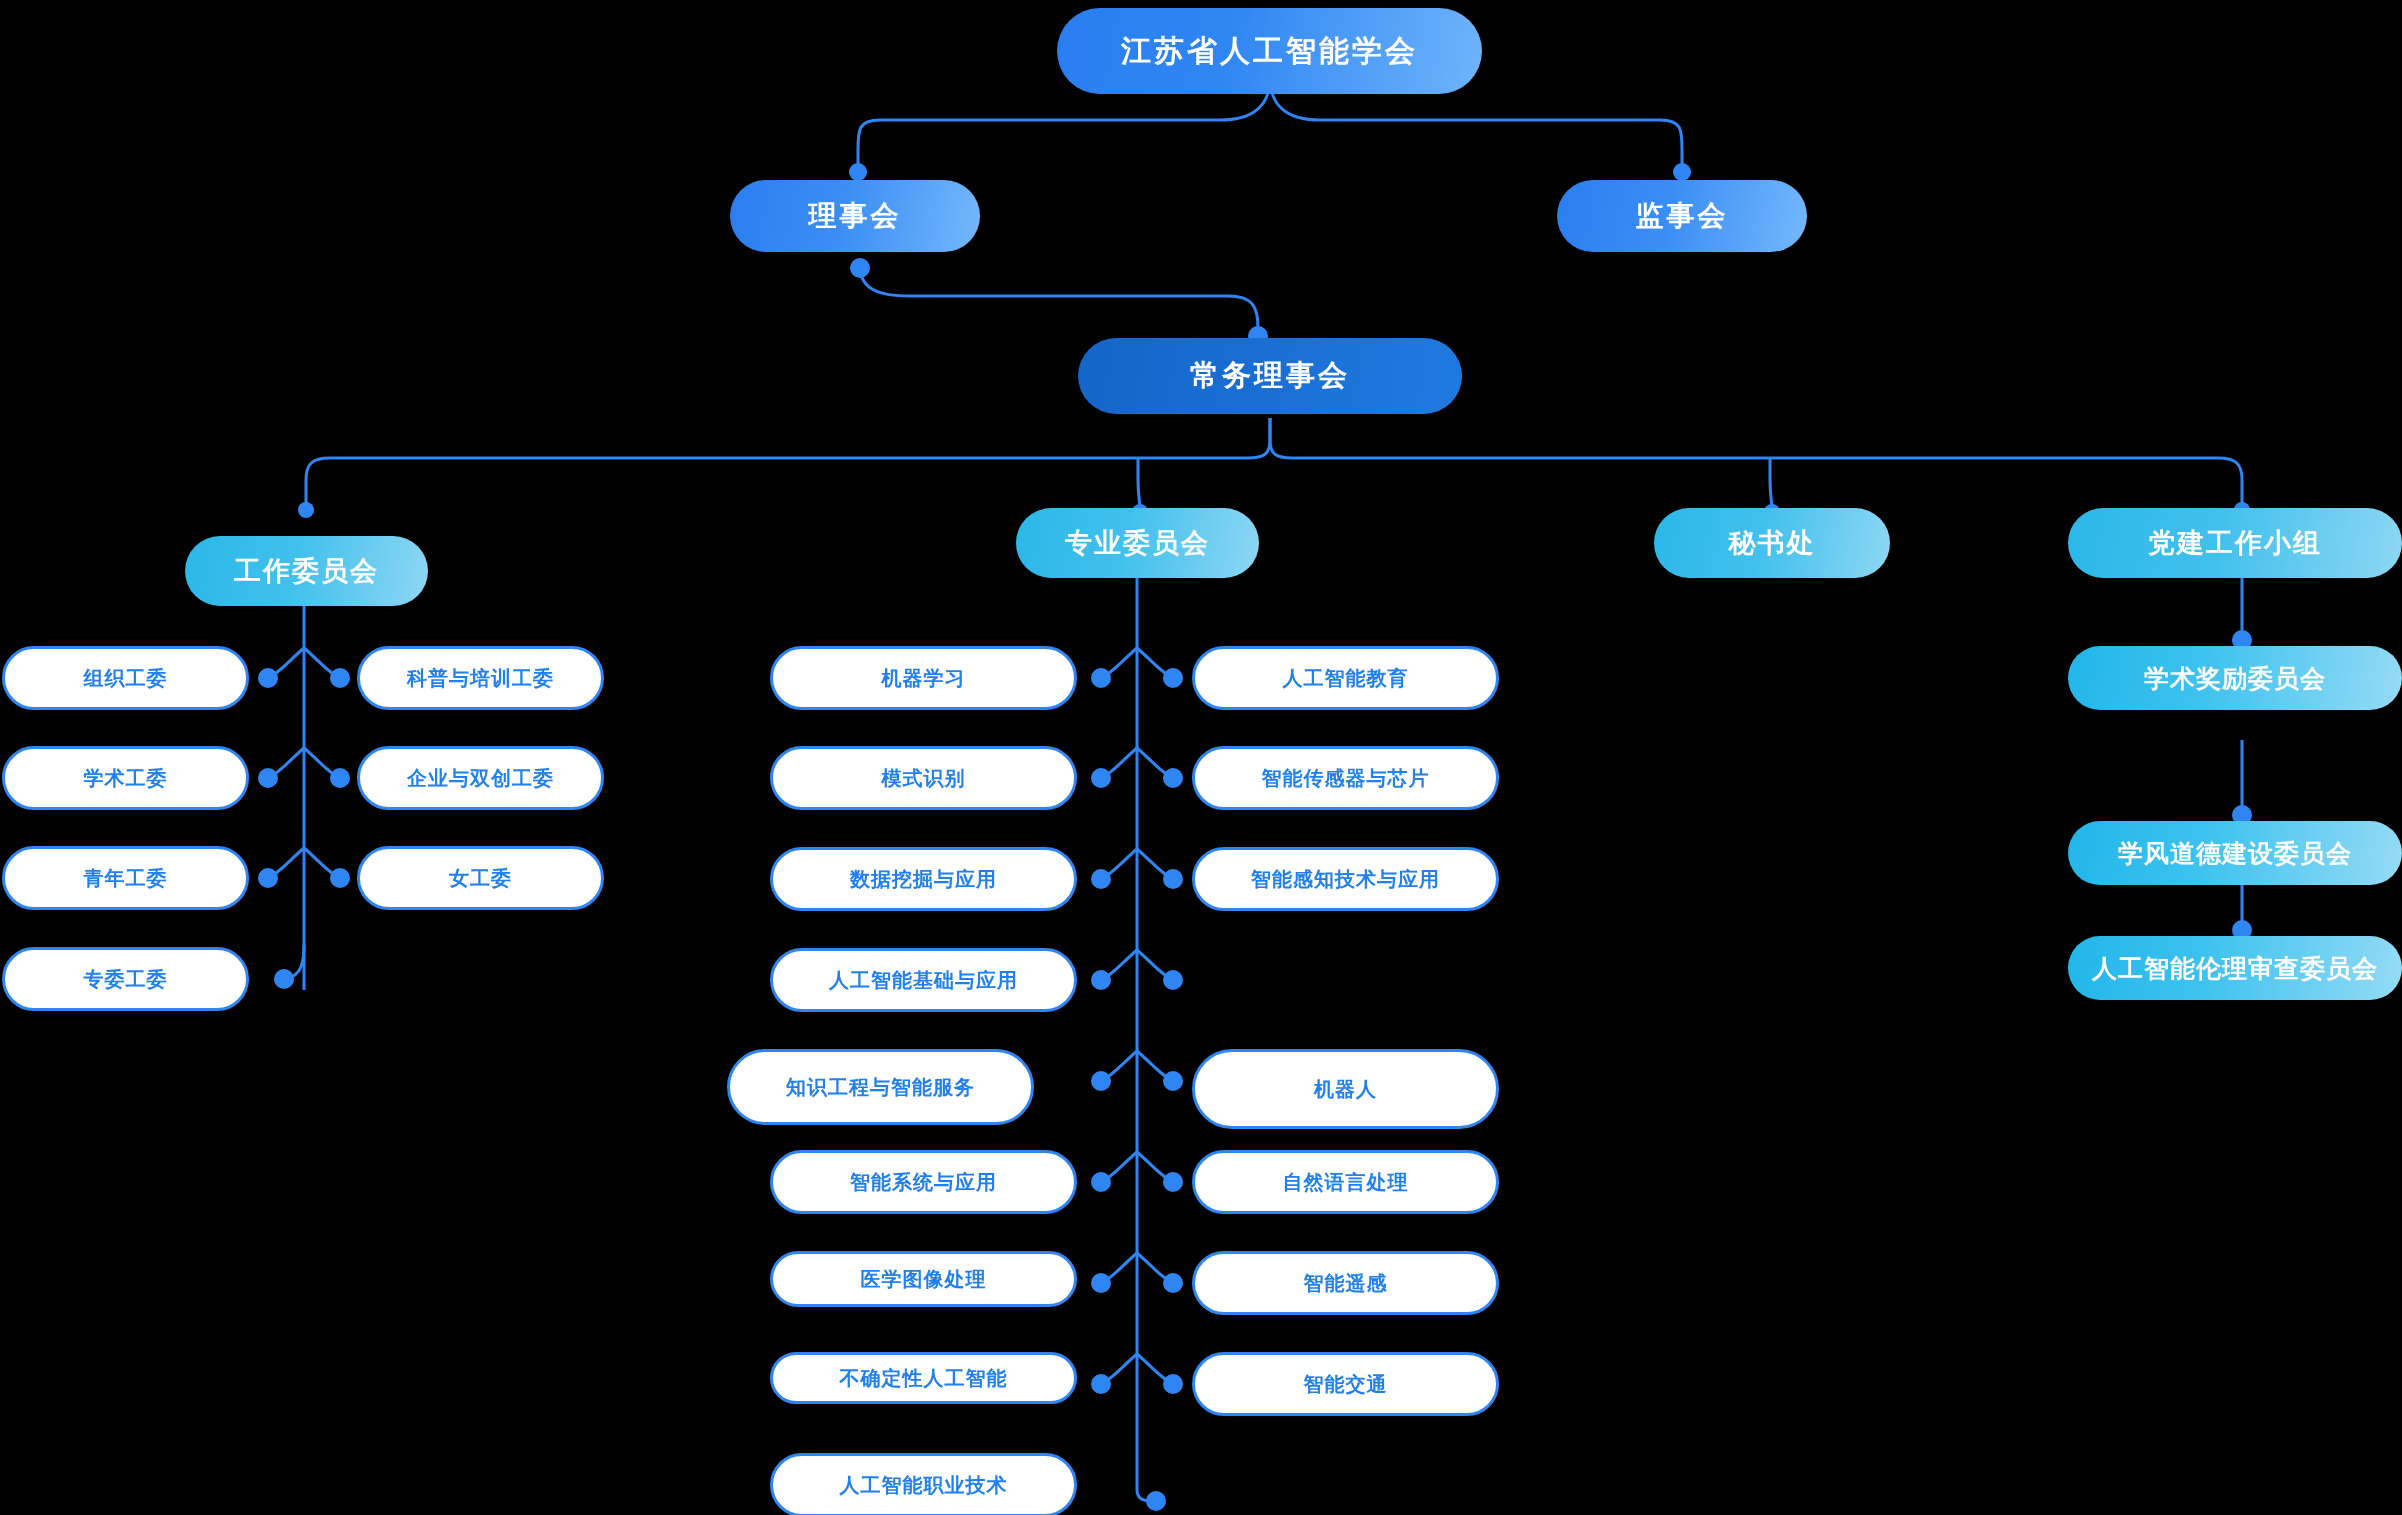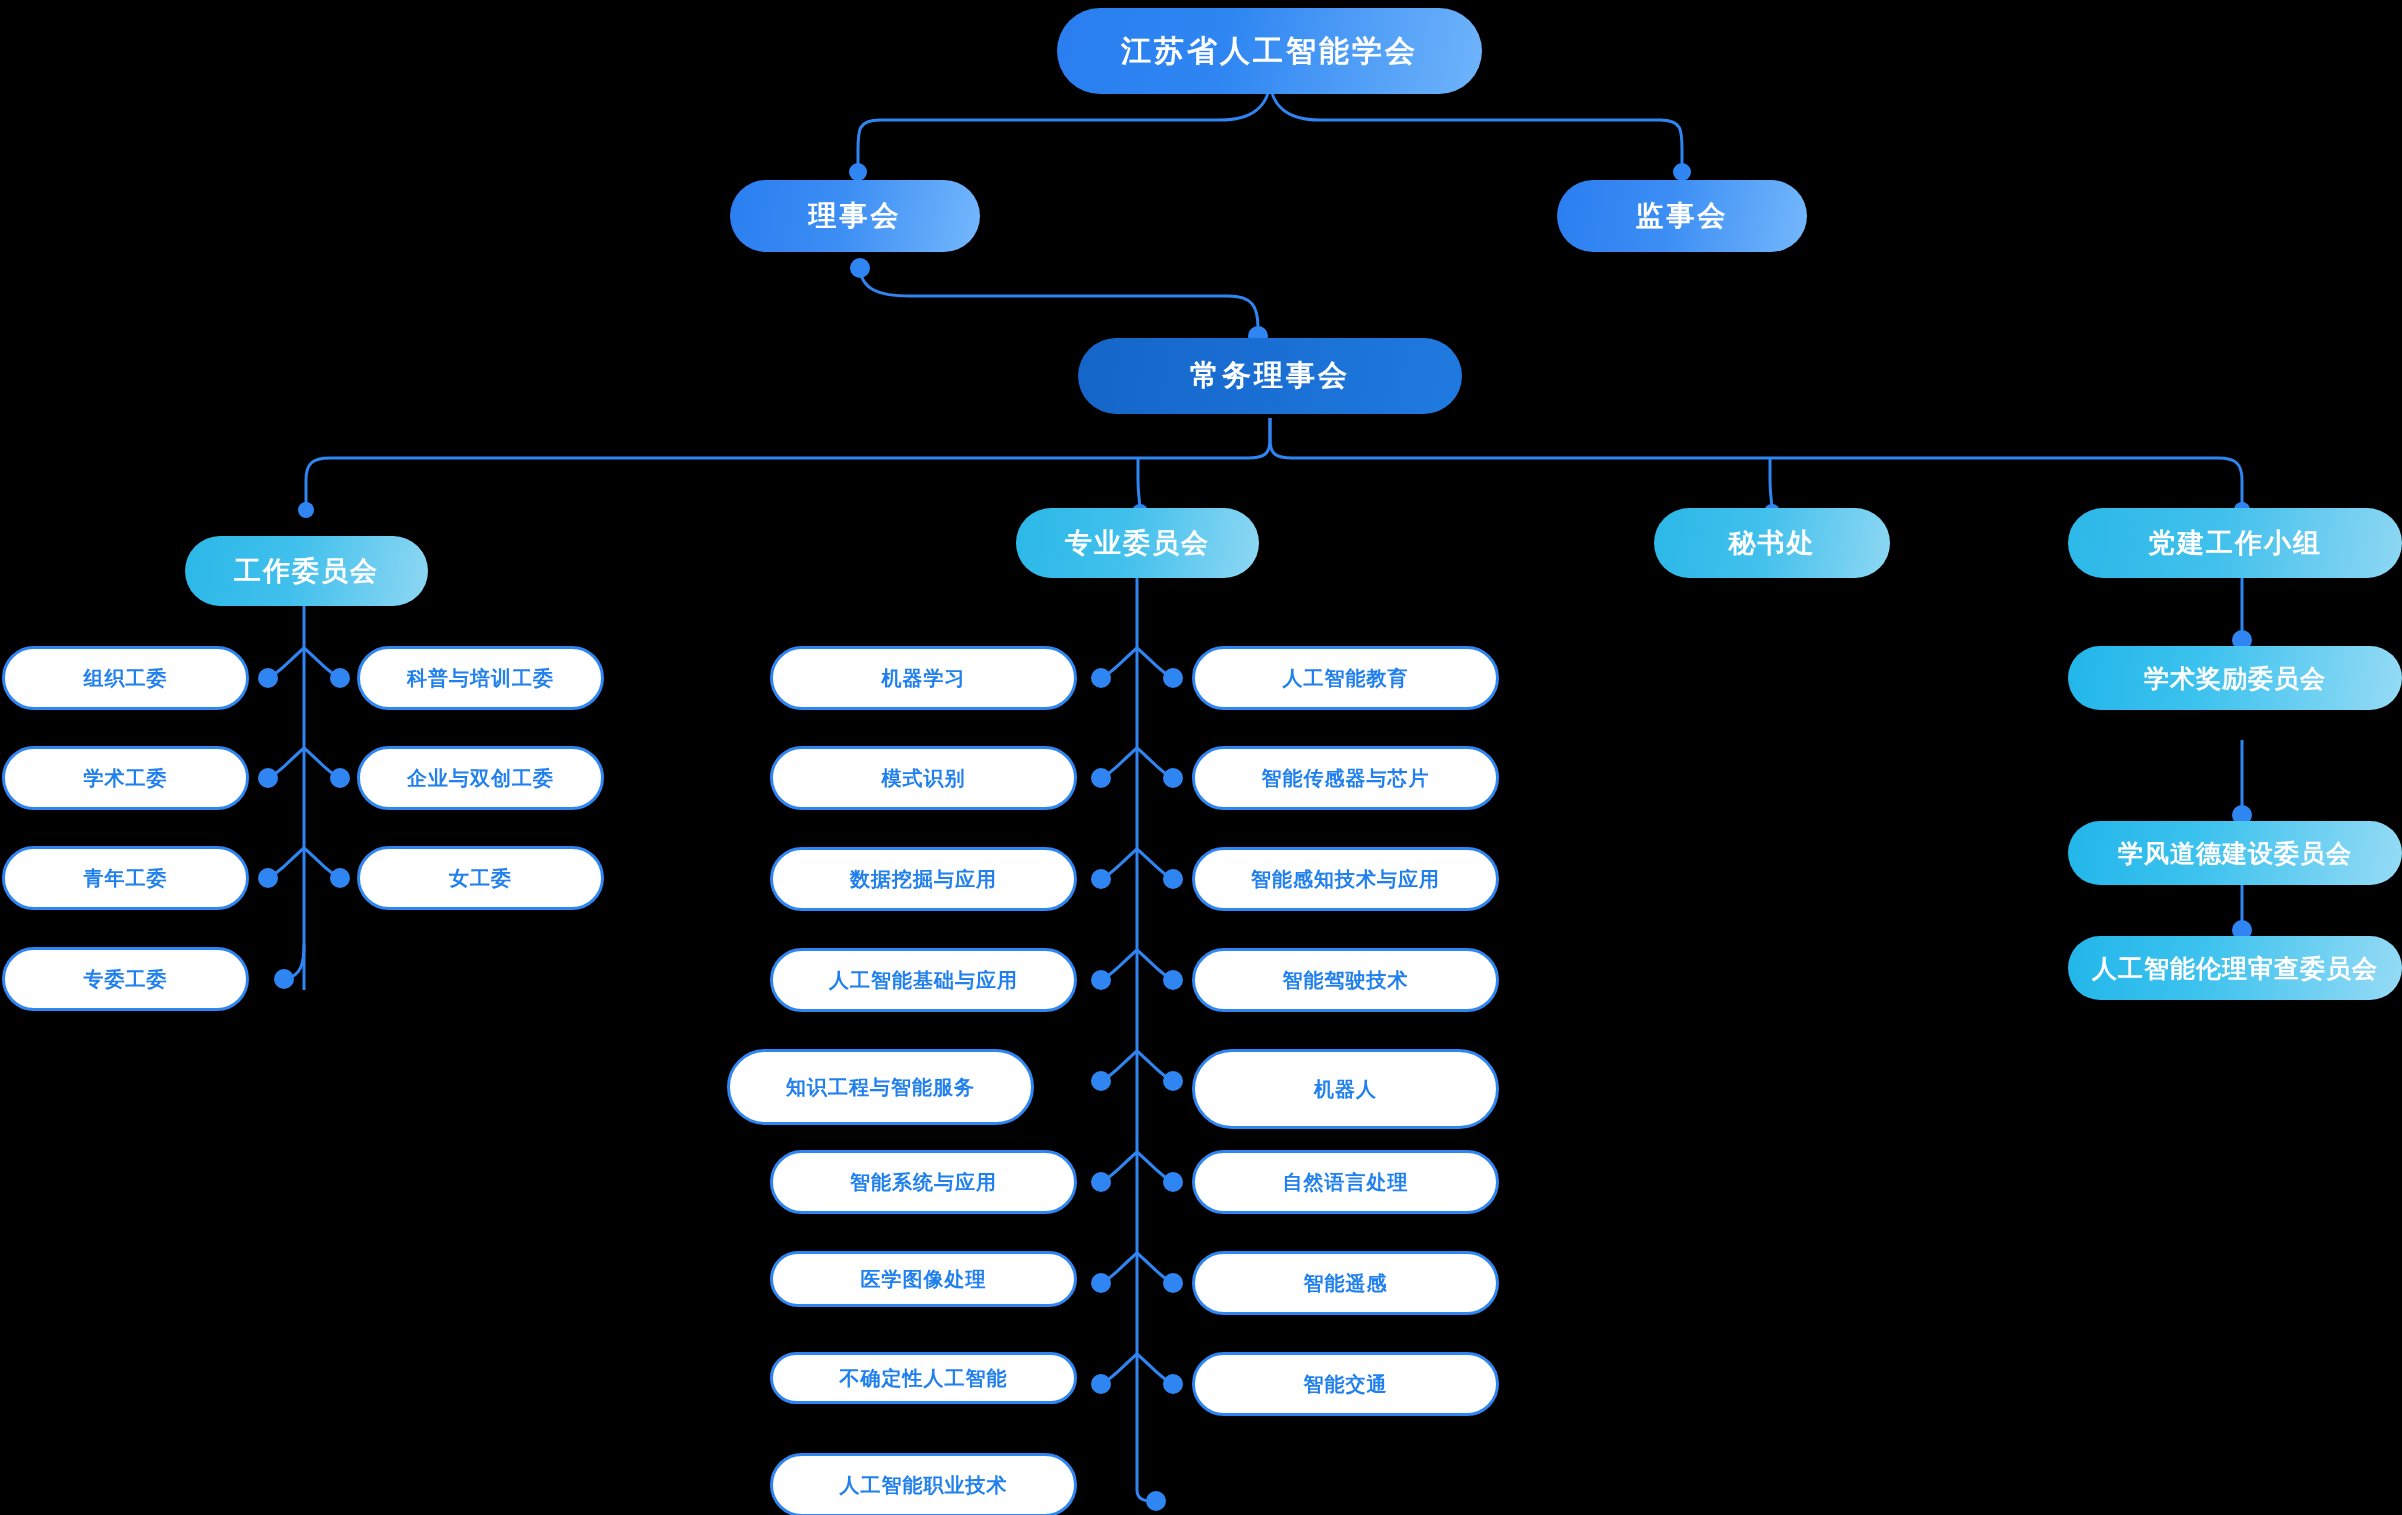--- a/index.html
+++ b/index.html
@@ -237,23 +237,20 @@
 
   <div class="node leaf" style="left:1192px;top:646px;width:307px;height:64px;">
     <span>人工智能教育</span>
   </div>
   <div class="node leaf" style="left:1192px;top:746px;width:307px;height:64px;">
     <span>智能传感器与芯片</span>
   </div>
   <div class="node leaf" style="left:1192px;top:847px;width:307px;height:64px;">
     <span>智能感知技术与应用</span>
   </div>
-  <div class="node leaf" style="left:1192px;top:948px;width:307px;height:64px;">
-    <span>智能驾驶技术</span>
-  </div>
   <div class="node leaf" style="left:1192px;top:1049px;width:307px;height:80px;">
     <span>机器人</span>
   </div>
   <div class="node leaf" style="left:1192px;top:1150px;width:307px;height:64px;">
     <span>自然语言处理</span>
   </div>
   <div class="node leaf" style="left:1192px;top:1251px;width:307px;height:64px;">
     <span>智能遥感</span>
   </div>
   <div class="node leaf" style="left:1192px;top:1352px;width:307px;height:64px;">

